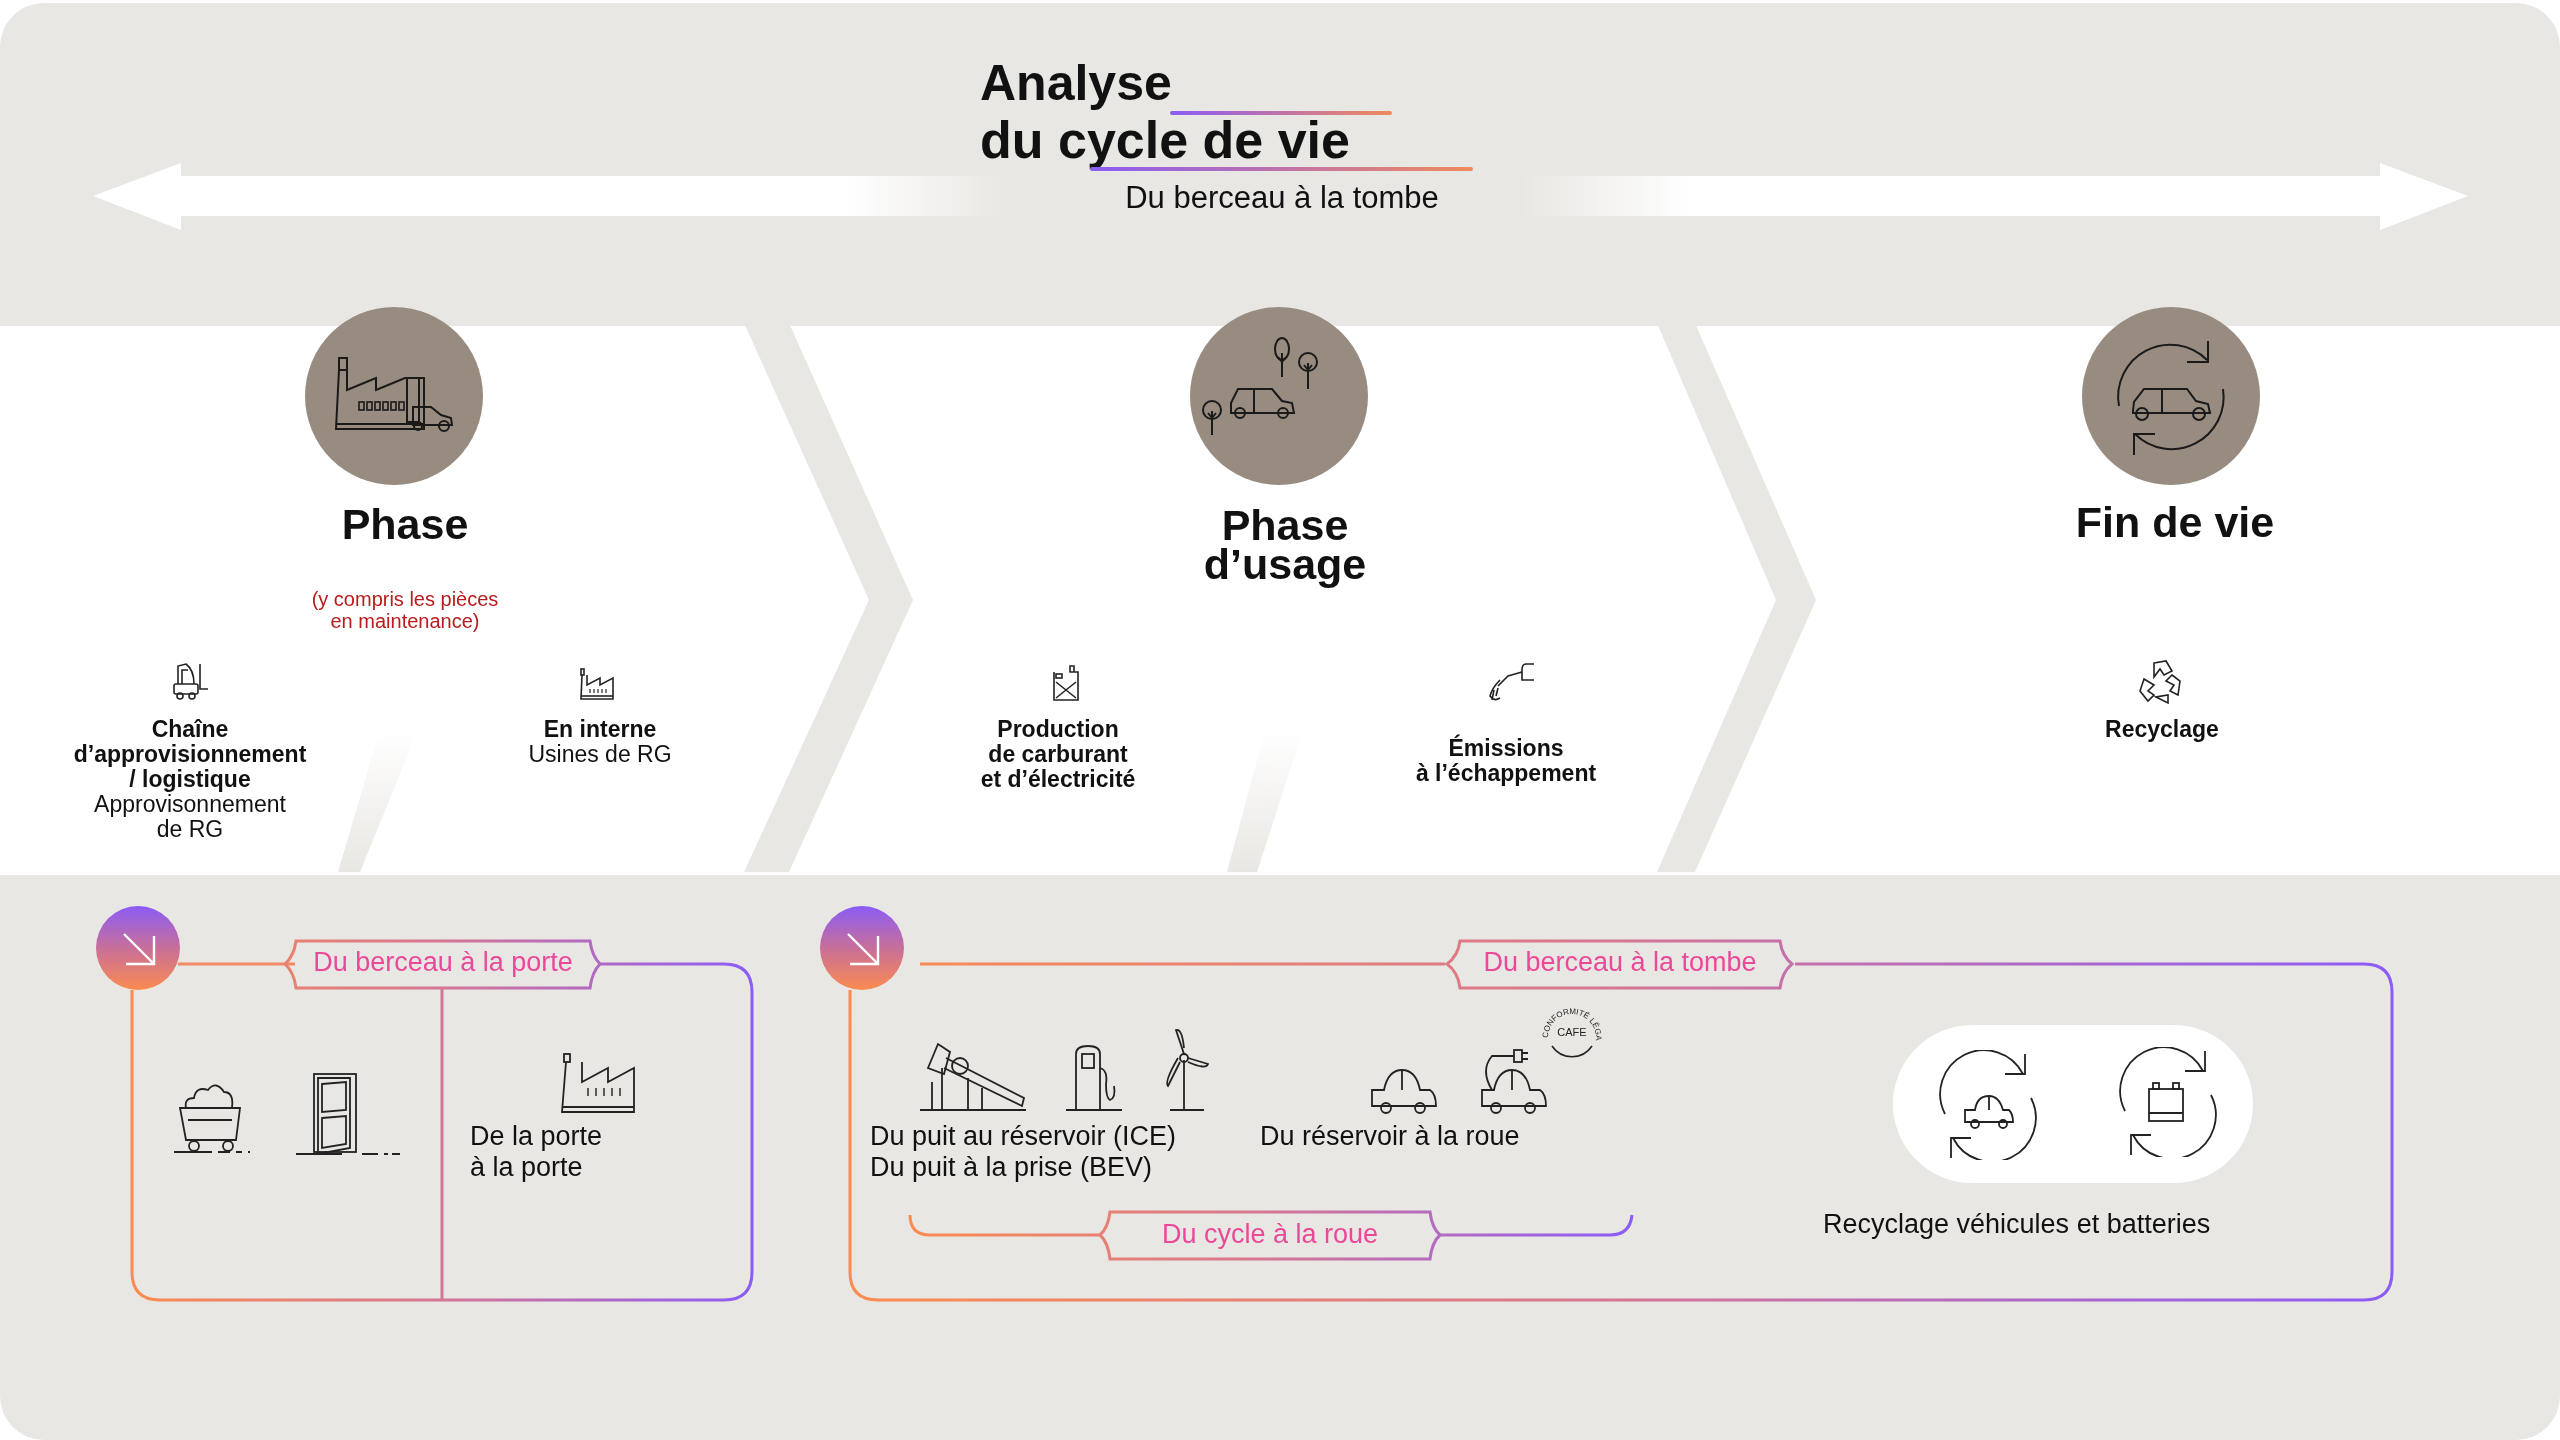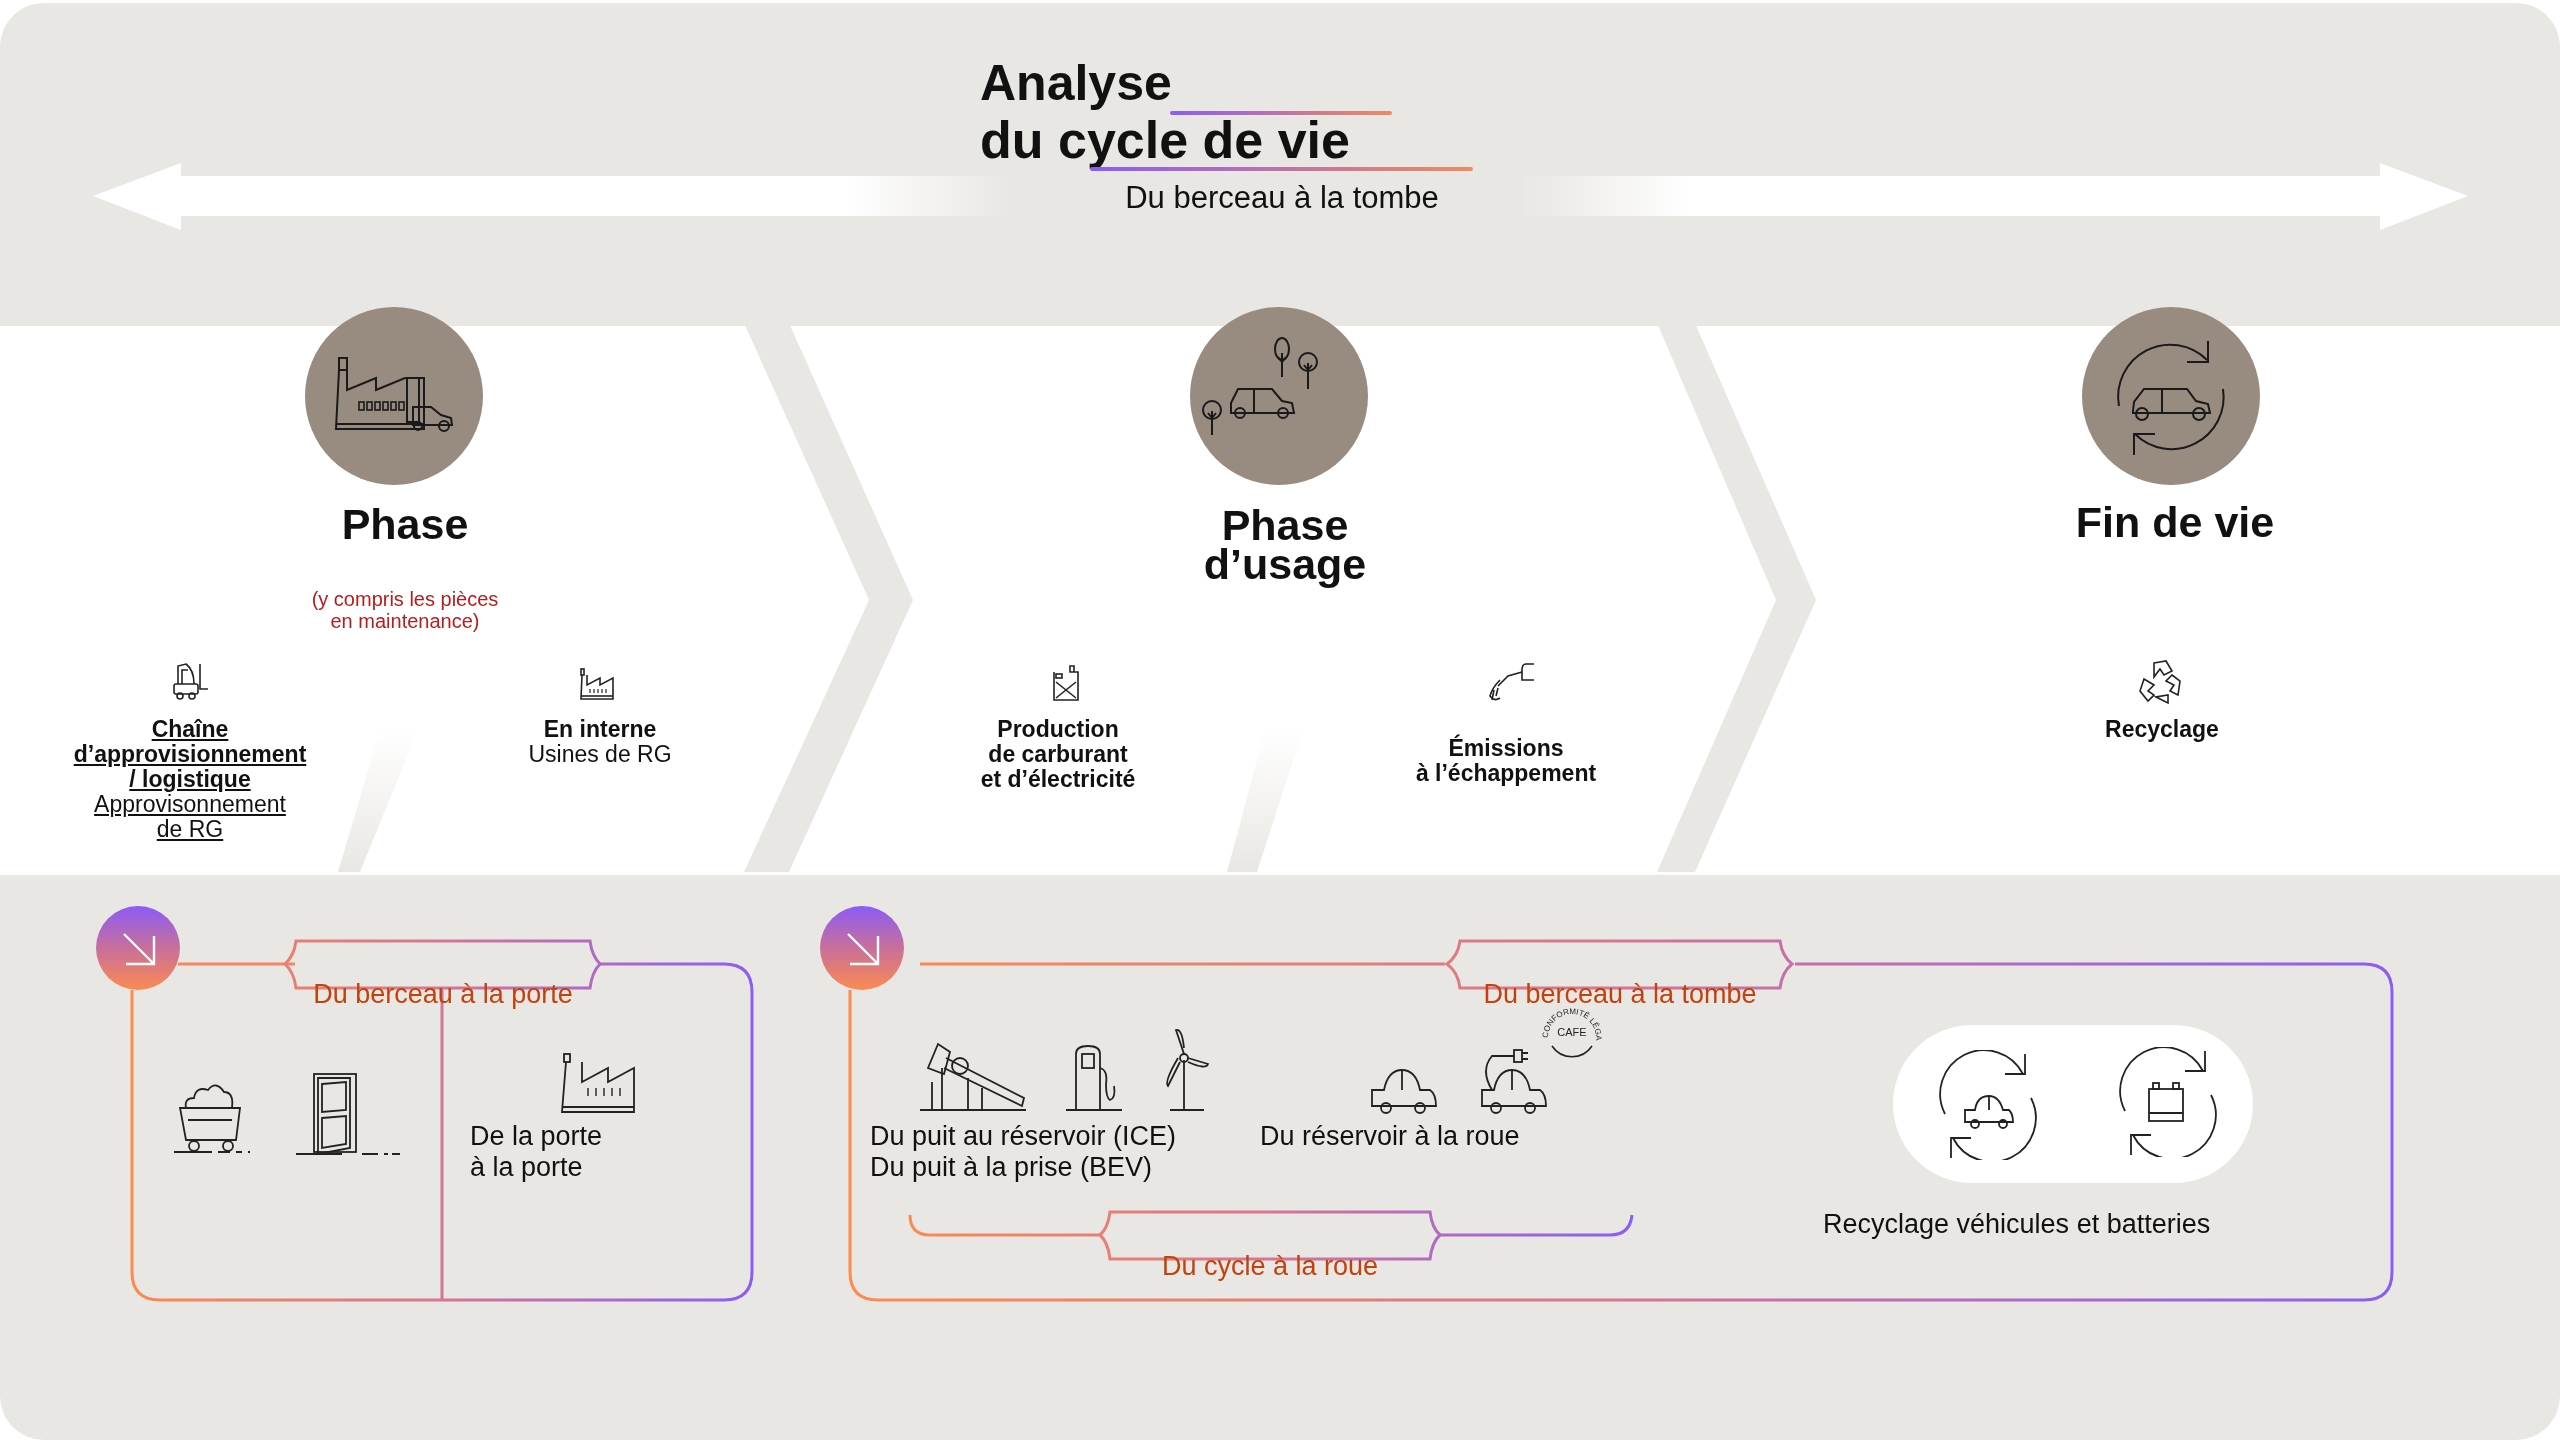--- a/index.html
+++ b/index.html
@@ -15,21 +15,21 @@
   .circle { position:absolute; width:178px; height:178px; border-radius:50%; background:#988c80; }
   .circle svg { position:absolute; left:0; top:0; width:178px; height:178px; }
   .phase-title { position:absolute; text-align:center; font-weight:bold; font-size:43px; line-height:39px; color:#111; }
   .phase-note { position:absolute; text-align:center; font-size:20px; line-height:22px; color:#b91c1c; }
   .item { position:absolute; text-align:center; font-size:23px; line-height:25px; color:#111; }
   .item .b { font-weight:bold; display:block; }
   .item .n { display:block; }
   .item-icon { position:absolute; }
   .badge { position:absolute; width:84px; height:84px; border-radius:50%; background:linear-gradient(180deg,#8b5cf6 0%,#c86f9a 50%,#fb8b50 100%); }
   .badge svg { position:absolute; left:0; top:0; width:84px; height:84px; }
-  .tag { position:absolute; font-size:27px; color:#c2410c; text-align:center; white-space:nowrap;margin-top:32px; }
+  .tag { position:absolute; font-size:27px; color:#ec4899; text-align:center; white-space:nowrap; }
   .caption { position:absolute; text-align:left; font-size:27px; line-height:31px; color:#111; white-space:nowrap; }
   .pill { position:absolute; left:1893px; top:1025px; width:360px; height:158px; border-radius:79px; background:#ffffff; }
   .cafe { position:absolute; left:1538px; top:998px; width:68px; height:68px; }
 </style>
 </head>
 <body>
 
 <div class="card">
   <div class="white-band"></div>
 </div>
@@ -200,21 +200,21 @@
     <path d="M44,12 L30,16 L20,26"></path>
   <path d="M22,20 Q14,28 12,36 Q16,42 22,38 M16,30 L14,40 M20,28 L18,36"></path>
 </svg>
 <svg class="item-icon" style="left:2136px; top:657px;" width="52" height="52" viewBox="0 0 52 52" fill="none" stroke="#222" stroke-width="1.6">
   <path d="M18,6 L30,4 L36,14 L28,18 L24,12 L18,20 Z"></path>
   <path d="M36,18 L44,24 L42,38 L34,34 L38,28 L30,24 Z"></path>
   <path d="M8,22 L4,34 L12,44 L18,38 L12,34 L18,28 Z"></path>
   <path d="M20,40 L32,46 L32,38 Z"></path>
 </svg>
 
-<div class="item" style="left:40px; width:300px; top:717px;text-decoration:underline;">
+<div class="item" style="left:40px; width:300px; top:717px;">
   <span class="b">Chaîne</span>
   <span class="b">d’approvisionnement</span>
   <span class="b">/ logistique</span>
   <span class="n">Approvisonnement</span>
   <span class="n">de RG</span>
 </div>
 <div class="item" style="left:450px; width:300px; top:717px;">
   <span class="b">En interne</span>
   <span class="n">Usines de RG</span>
 </div>

